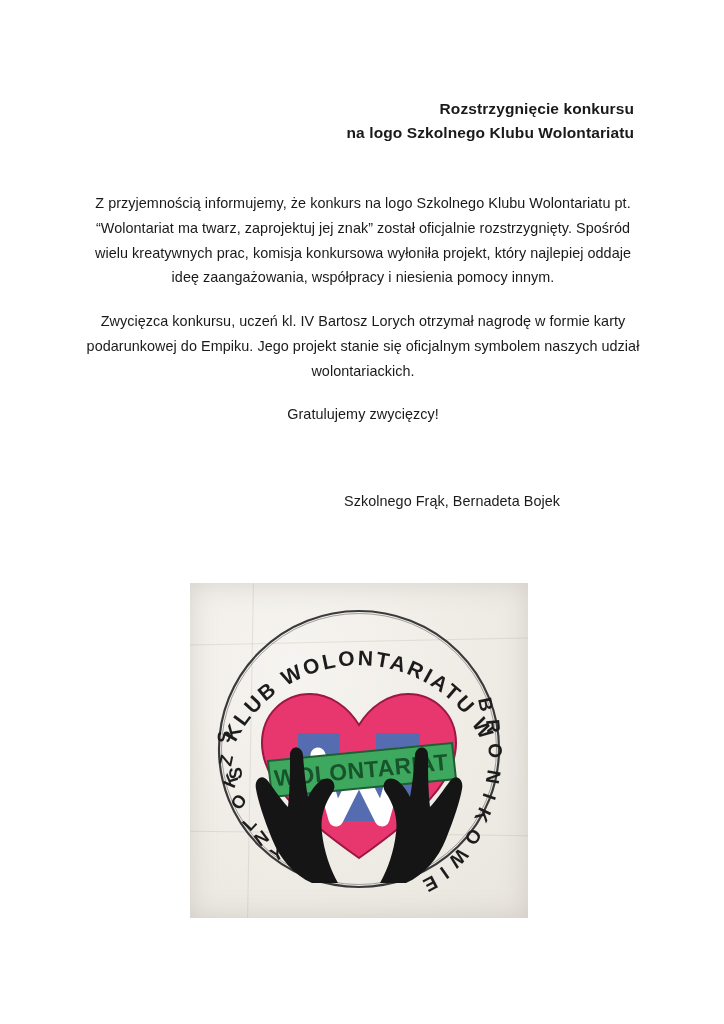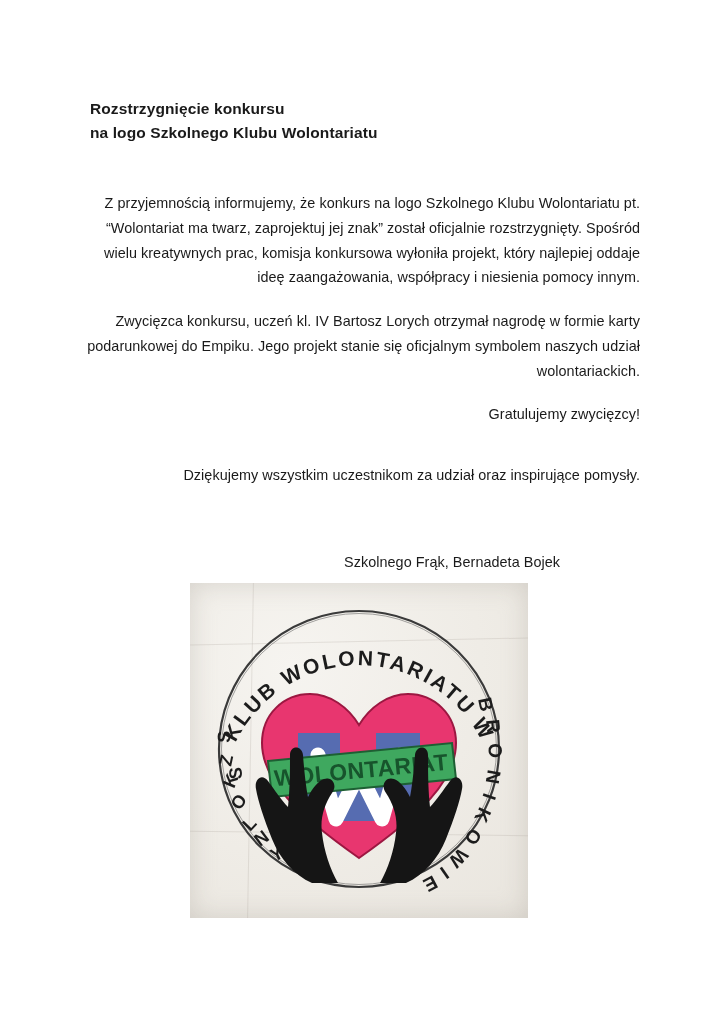--- a/index.html
+++ b/index.html
@@ -14,42 +14,42 @@
     font-family: "Liberation Sans", sans-serif;
     color: #1a1a1a;
     overflow: hidden;
   }
   .page {
     position: absolute;
     inset: 0;
     background: #ffffff;
   }
   .doc-title {
-    text-align: left;
+    text-align: right;
     font-weight: bold;
     font-size: 15.5px;
     line-height: 1.55;
     margin: 0;
     padding: 97px 90px 0 90px;
     letter-spacing: 0.1px;
   }
   .doc-title .line2 { display: block; }
 
   .body-block {
     padding: 0 84px 0 86px;
     margin-top: 46px;
   }
   .para {
     font-size: 14.4px;
     line-height: 1.72;
     margin: 0 0 19px 0;
-    text-align: right;
+    text-align: center;
     letter-spacing: 0.05px;
   }
-  .para.tight { margin-bottom: 36px; }
+  .para.tight { margin-bottom: 18px; }
 
   .signature {
     margin-top: 62px;
     padding-right: 80px;
     text-align: right;
     font-size: 14.4px;
     line-height: 1.72;
   }
   .signature div { letter-spacing: 0.05px; }
 
@@ -82,21 +82,20 @@
 
   <h1 class="doc-title">
     <span>Rozstrzygnięcie konkursu</span>
     <span class="line2">na logo Szkolnego Klubu Wolontariatu</span>
   </h1>
 
   <div class="body-block">
     <p class="para">Z przyjemnością informujemy, że konkurs na logo Szkolnego Klubu Wolontariatu pt. “Wolontariat ma twarz, zaprojektuj jej znak” został oficjalnie rozstrzygnięty. Spośród wielu kreatywnych prac, komisja konkursowa wyłoniła projekt, który najlepiej oddaje ideę zaangażowania, współpracy i niesienia pomocy innym.</p>
     <p class="para">Zwycięzca konkursu, uczeń kl. IV Bartosz Lorych otrzymał nagrodę w formie karty podarunkowej do Empiku. Jego projekt stanie się oficjalnym symbolem naszych udział wolontariackich.</p>
     <p class="para tight">Gratulujemy zwycięzcy!</p>
-    <p class="para"> Dziękujemy wszystkim uczestnikom za udział oraz inspirujące pomysły.</p>
 
     <div class="signature">
       <div>Szkolnego Frąk, Bernadeta Bojek</div>
     </div>
   </div>
 
   <div class="logo-wrap">
     <div class="logo-paper"></div>
     <div class="crease c1"></div>
     <div class="crease c2"></div>

